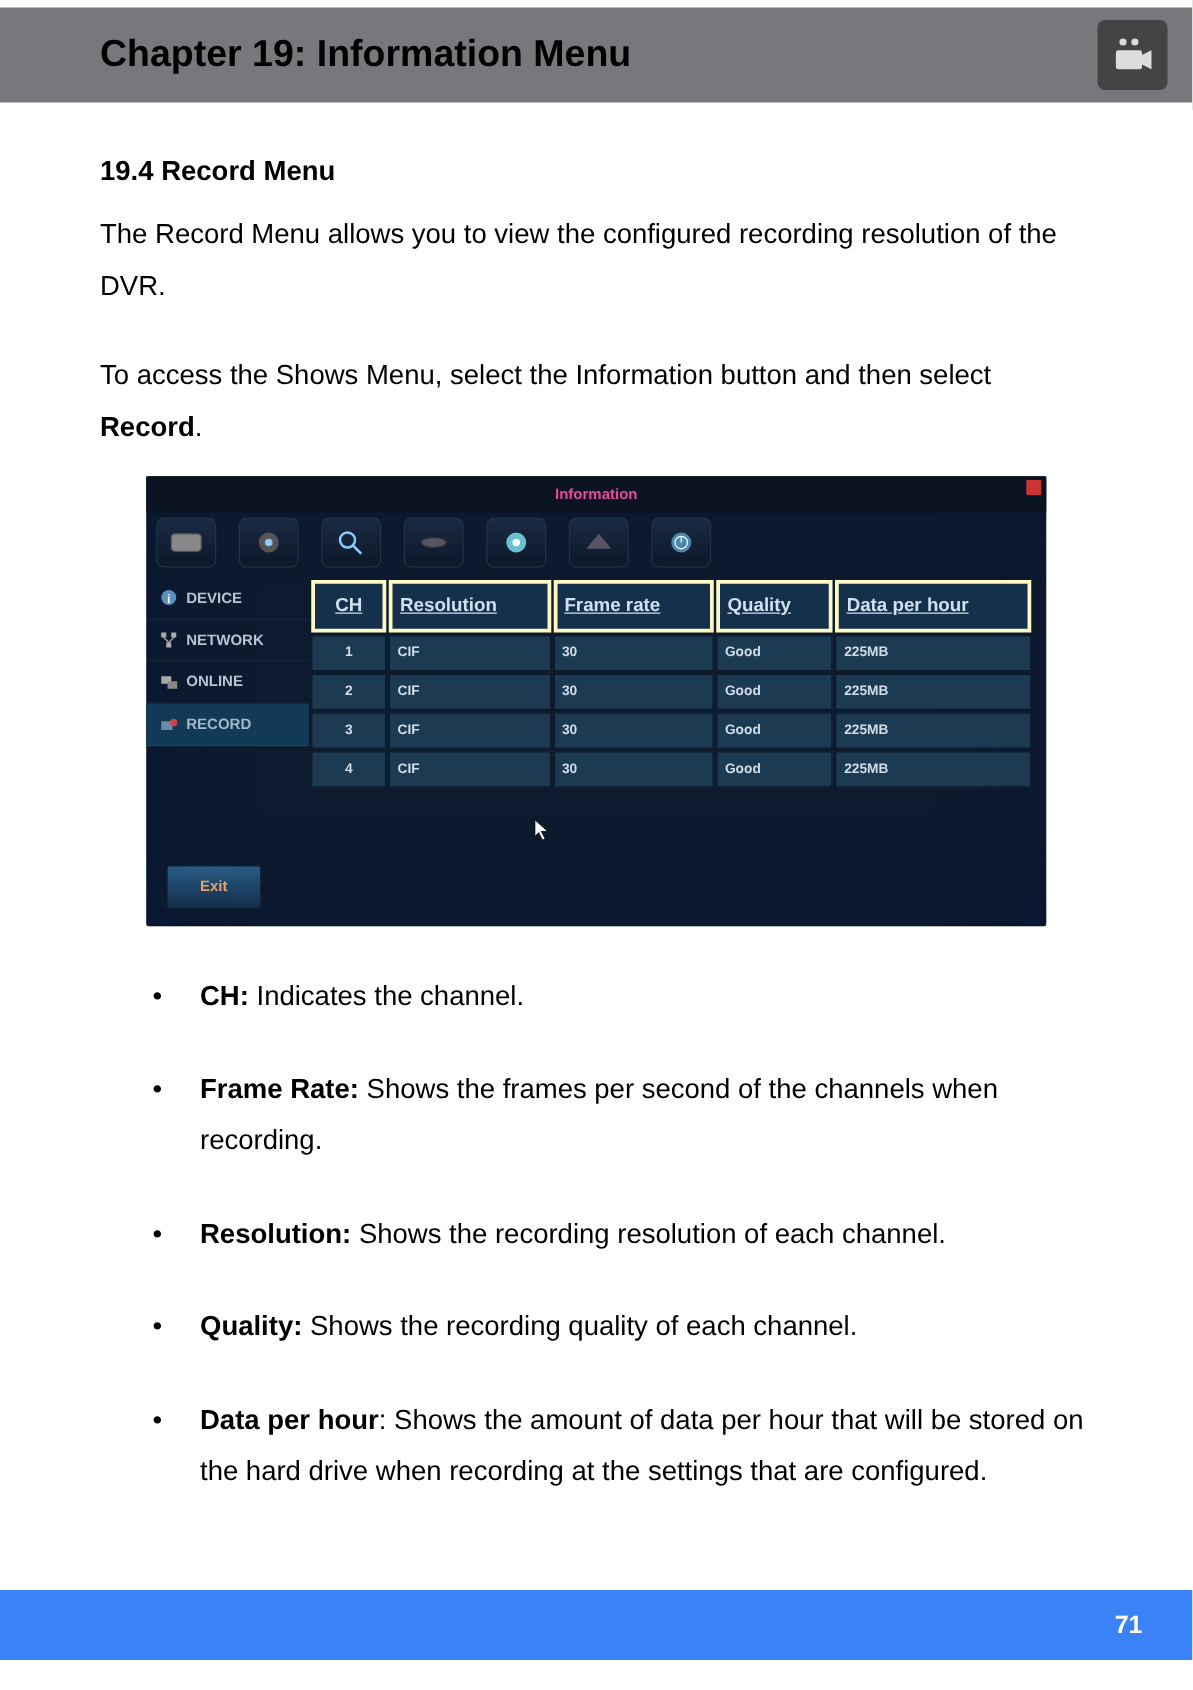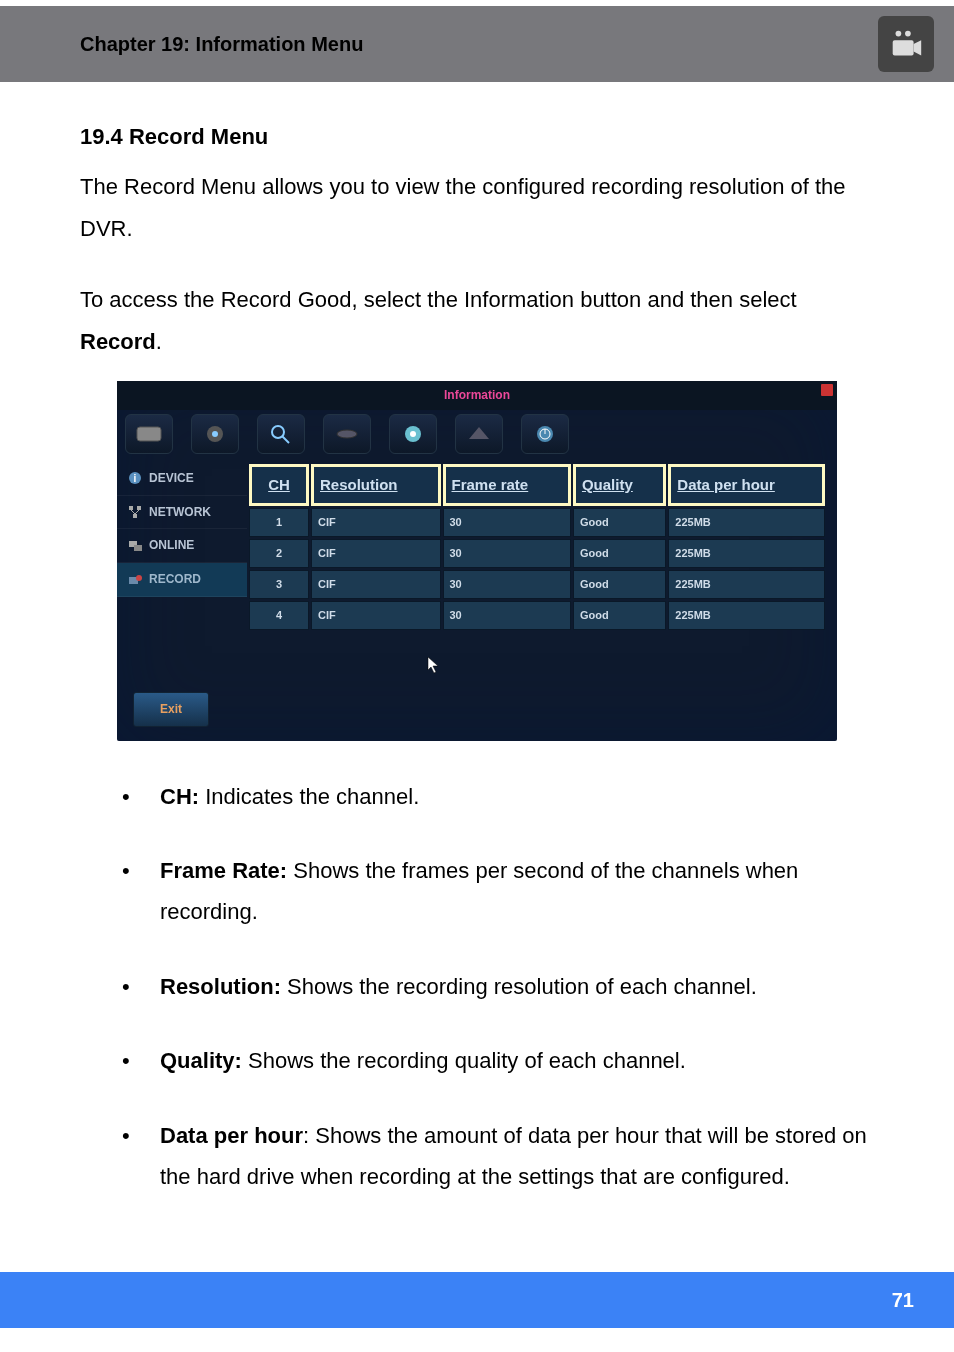--- a/index.html
+++ b/index.html
@@ -19,21 +19,21 @@
     background: #78787c;
     height: 88px;
     display: flex;
     align-items: center;
     justify-content: space-between;
     padding: 0 20px 0 20px;
     border-top: 6px solid #fff;
     border-bottom: 6px solid #fff;
   }
   .header-title {
-    font-size: 20px;
+    font-size: 30px;
     font-weight: bold;
     color: #000;
     margin-left: 60px;
   }
   .header-icon {
     width: 56px;
     height: 56px;
     background: #444;
     border-radius: 6px;
     display: flex;
@@ -230,21 +230,21 @@
       <polygon points="28,20 36,16 36,32 28,28" fill="#ddd"></polygon>
     </svg>
   </div>
 </div>
 
 <div class="content">
   <div class="section-title">19.4 Record Menu</div>
   <div class="para">The Record Menu allows you to view the configured recording resolution of the DVR.</div>
 
   <div class="para" style="margin-top:30px;">
-    <span>To access the Record Good, select the Information button and then select </span><span class="bold">Record</span><span>.</span>
+    <span>To access the Shows Menu, select the Information button and then select </span><span class="bold">Record</span><span>.</span>
   </div>
 
   <div class="screenshot">
     <div class="ss-titlebar">
       <span>Information</span>
       <div class="ss-close"></div>
     </div>
     <div class="ss-toolbar">
       <div class="ss-tool">
           <svg width="28" height="22" viewBox="0 0 28 22">

